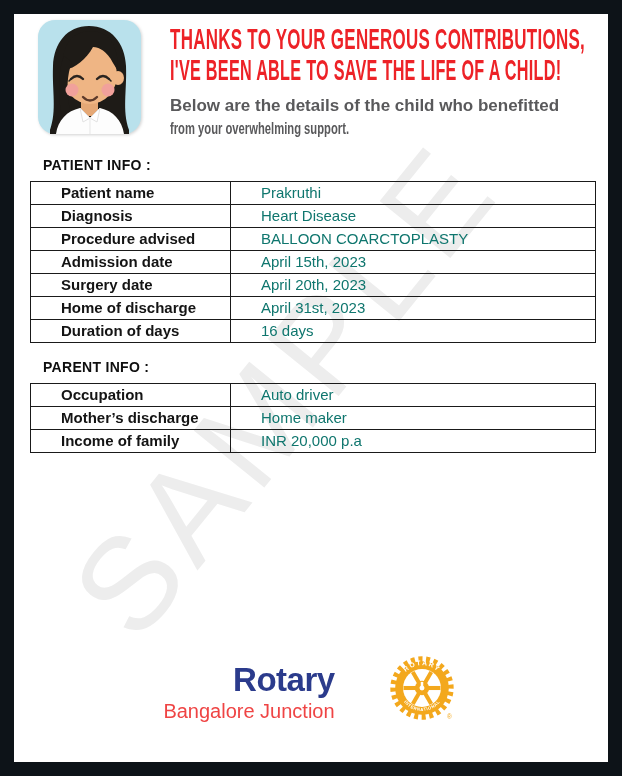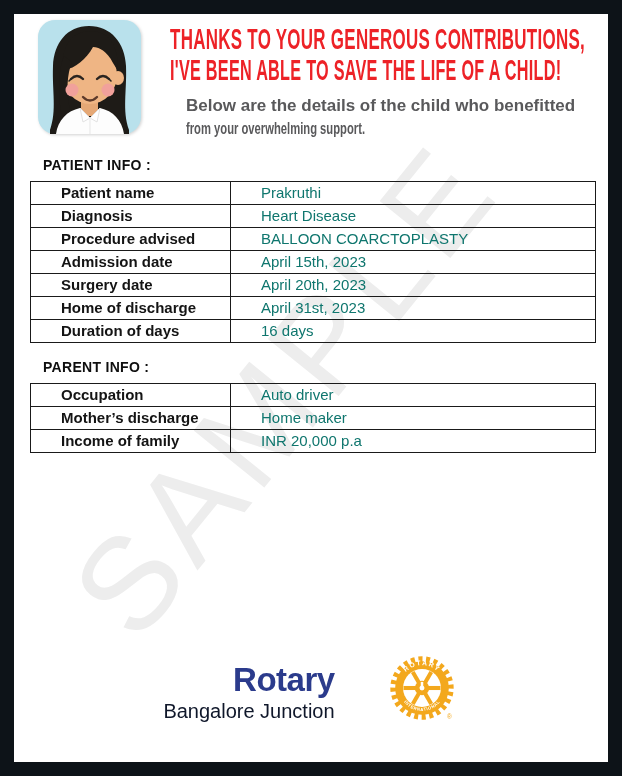--- a/index.html
+++ b/index.html
@@ -14,21 +14,21 @@
     font-size:132px; letter-spacing:8px; font-weight:400;
     color:#ededed; white-space:nowrap; user-select:none;
   }
 
   
   .avatar-box { position:absolute; left:24px; top:6px; width:103px; height:114px; z-index:1;
     filter:drop-shadow(1px 1px 1.5px rgba(0,0,0,0.18)); }
   .title-block { position:absolute; left:156px; top:9px; z-index:1; }
   .title-line { display:block; white-space:nowrap; transform-origin:left center;
     font-weight:700; font-size:30px; line-height:31px; color:#ed2227; letter-spacing:0.5px; }
-  .subtitle-block { position:absolute; left:172px; top:80px; z-index:1; }
+  .subtitle-block { position:absolute; left:156px; top:80px; z-index:1; }
   .subtitle-line { display:block; white-space:nowrap; transform-origin:left center;
     font-weight:700; font-size:17px; line-height:23px; color:#59595b; }
 
   
   .sections { position:absolute; left:16px; top:143px; width:566px; z-index:1; }
   .info-section h2 { font-size:14px; font-weight:700; color:#0f0f0f; letter-spacing:0.3px;
     margin:0 0 8px 13px; line-height:16px; }
   .info-section { margin-top:0; }
   .info-section:nth-child(2) { margin-top:16px; }
   .info-section:nth-child(3) { margin-top:28px; }
@@ -37,21 +37,21 @@
   table.info-table td { border:1px solid #1a1a1a; height:23px; vertical-align:middle;
     font-size:15px; line-height:18px; overflow:hidden;padding-left:30px; }
   td.cell-label { width:200px; font-weight:700; color:#141414; padding-left:12px; }
   td.cell-value { color:#0f766e; padding-left:26px; }
 
   
   .logo-row { position:absolute; left:0; right:0; top:636px; z-index:1;
     display:flex; justify-content:center; align-items:flex-start;gap:40px; }
   .logo-text { text-align:right; margin-top:13px; }
   .brand-name { font-size:33px; line-height:34px; font-weight:700; color:#2b3b8c; letter-spacing:-0.5px; }
-  .brand-sub { font-size:20px; line-height:22px; font-weight:400; color:#0f172a; margin-top:3px; }
+  .brand-sub { font-size:20px; line-height:22px; font-weight:400; color:#ef4444; margin-top:3px; }
   .wheel { margin-left:10px; }
 </style>
 </head>
 <body>
 
 <div class="frame">
   <div class="page">
 
     <div class="watermark">SAMPLE</div>
 

